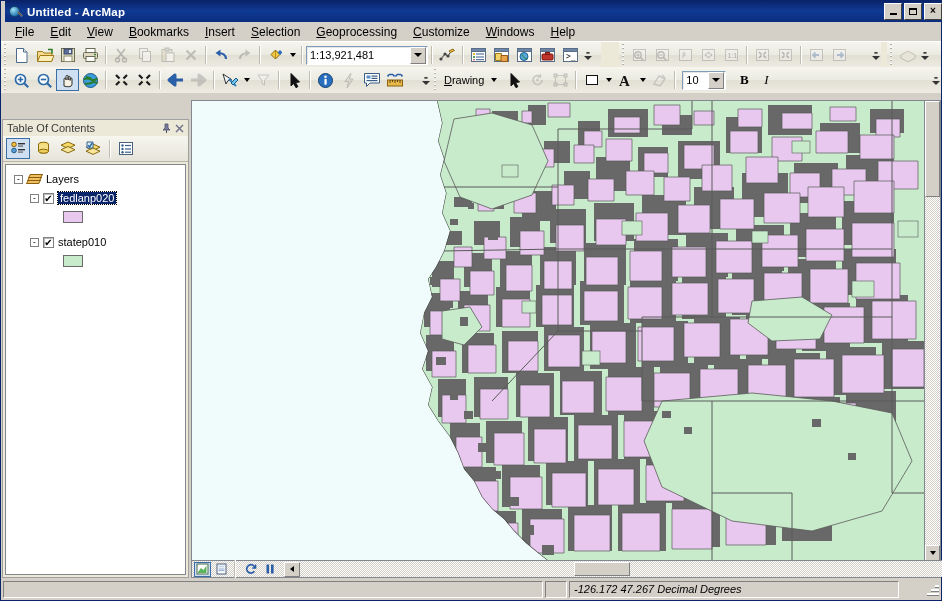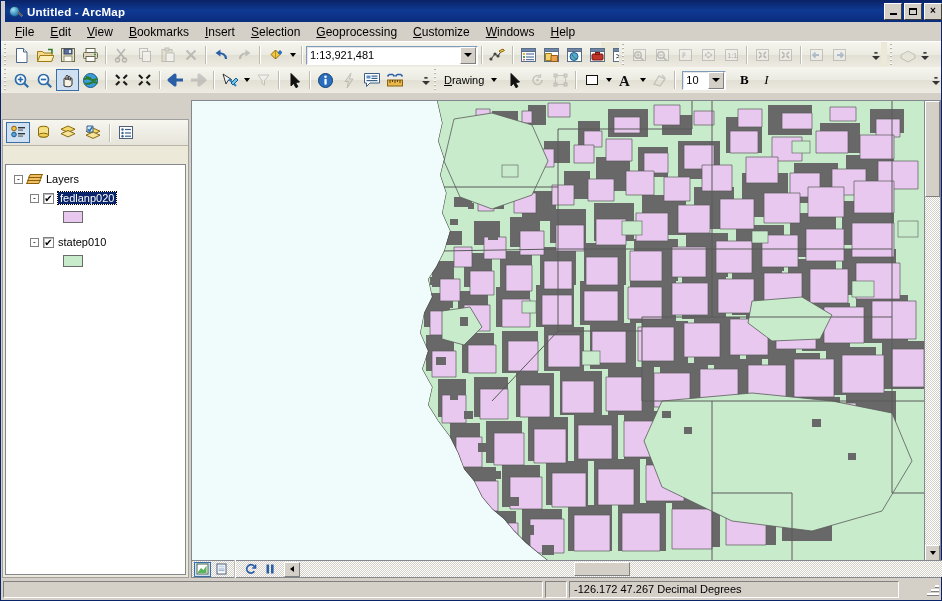--- a/index.html
+++ b/index.html
@@ -241,21 +241,21 @@
             <path d="M8.5 3v9" stroke="#8a6a10" stroke-width=".6"></path>
             <path d="M11 5.5h4M13 3.5v4" stroke="#2a6fbf" stroke-width="2"></path>
           </svg>
       </div>
       <div class="dd-arrow">
           <span></span>
         </div>
 
       <div class="tsep"></div>
 
-      <div class="combo" style="width:172px;">
+      <div class="combo" style="width:122px;">
         <div class="cval">1:13,921,481</div>
         <div class="cbtn">
             <i></i>
           </div>
       </div>
 
       <div class="tsep"></div>
 
       <div class="tbtn">
         <svg width="17" height="16" viewBox="0 0 17 16">
@@ -592,20 +592,34 @@
       <div class="bi-btn" style="font-style:italic;">I</div>
 
       <div class="tb-overflow" style="margin-left:auto;">
         <div class="dd0">▪▪</div>
           <div class="dd1"></div>
       </div>
     </div>
   </div>
 
   <div class="toc">
+    <div class="toc-header">
+      <div class="t">Table Of Contents</div>
+      <div class="toc-hbtn">
+        <svg width="11" height="11" viewBox="0 0 11 11">
+            <path d="M4 1h3v4l2 2H2l2-2z" fill="#7b7f9e" stroke="#4a4e68" stroke-width=".8"></path>
+            <path d="M5.5 7v3" stroke="#4a4e68"></path>
+          </svg>
+      </div>
+      <div class="toc-hbtn">
+        <svg width="11" height="11" viewBox="0 0 11 11">
+            <path d="M2 2l7 7M9 2l-7 7" stroke="#6b6f8a" stroke-width="1.4"></path>
+          </svg>
+      </div>
+    </div>
 
     <div class="toc-toolbar">
       <div class="toc-tbtn sel">
         <svg width="17" height="15" viewBox="0 0 17 15">
             <circle cx="4" cy="3.5" r="2.3" fill="#f0c040" stroke="#8a6010"></circle>
             <circle cx="4" cy="9.5" r="2.3" fill="#5aa0d8" stroke="#1d5a88"></circle>
             <rect x="8" y="2" width="7" height="1.4" fill="#333"></rect>
             <rect x="8" y="4.4" width="5" height="1.4" fill="#777"></rect>
             <rect x="8" y="8" width="7" height="1.4" fill="#333"></rect>
             <rect x="8" y="10.4" width="5" height="1.4" fill="#777"></rect>
@@ -1024,21 +1038,21 @@
       <div class="sb-arrow" style="margin-left:6px;">
         <div class="arrow-l"></div>
       </div>
       <div class="sb-thumb" style="position:absolute;left:382px;top:1px;width:56px;height:14px;"></div>
     </div>
   </div>
 
   <div class="statusbar">
     <div class="spane" style="width:540px;margin-left:2px;"></div>
     <div class="spane" style="width:22px;"></div>
-    <div class="spane" style="width:330px;justify-content:flex-start;">-126.172  47.267 Decimal Degrees</div>
+    <div class="spane" style="width:330px;justify-content:flex-start;font-style:italic;">-126.172  47.267 Decimal Degrees</div>
     <div class="sgrip">
         <b></b>
         <b></b>
         <b></b>
       </div>
   </div>
 
 </div>
 
 </body></html>

